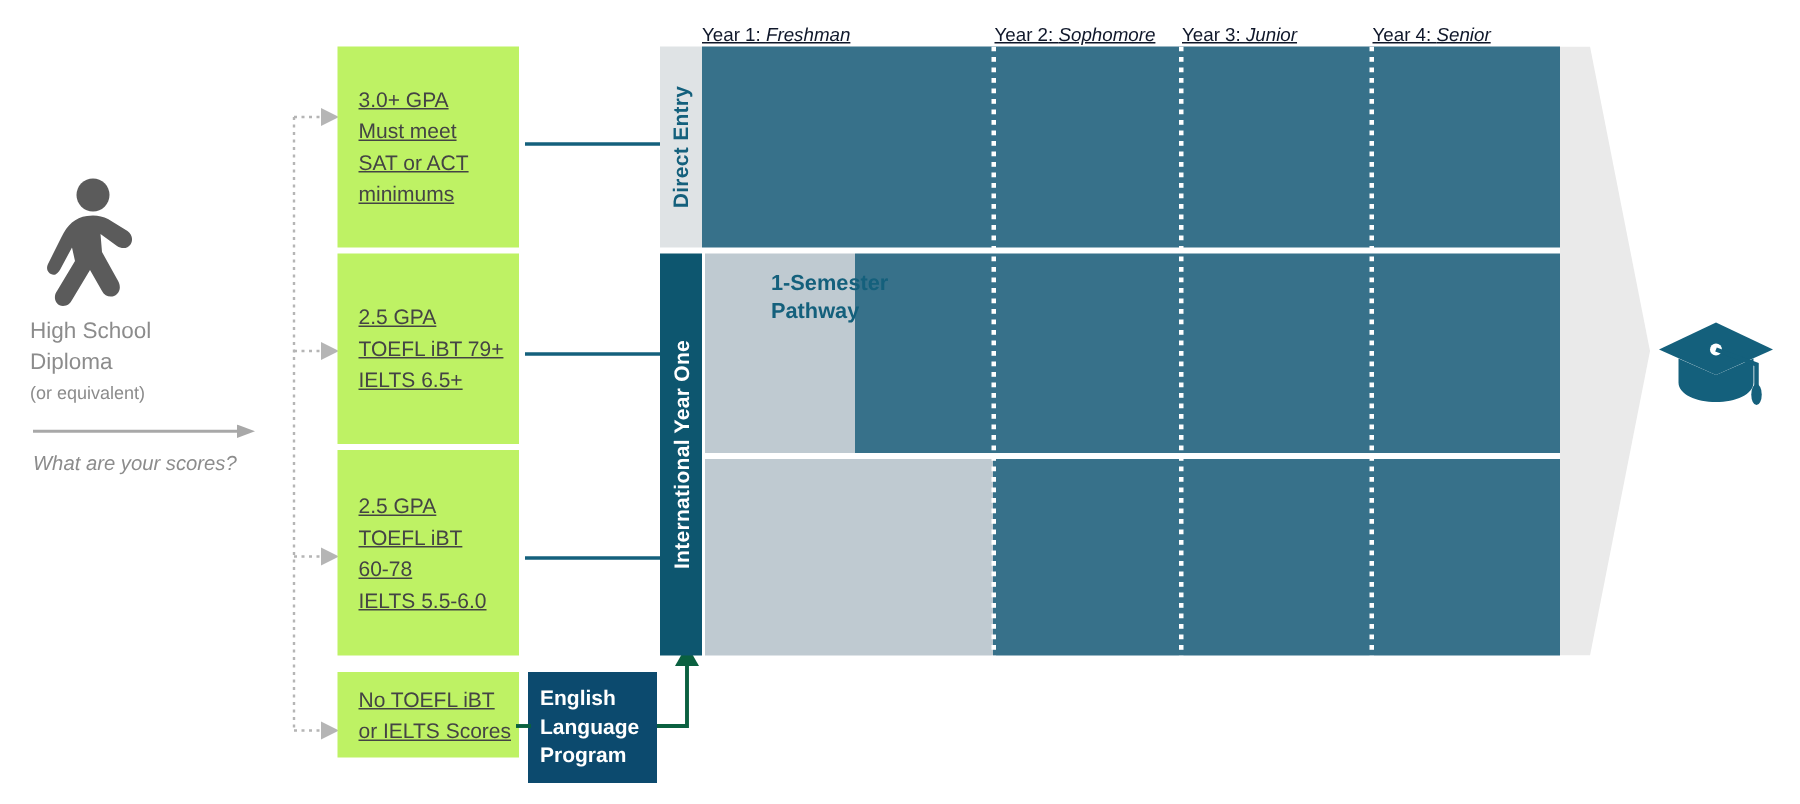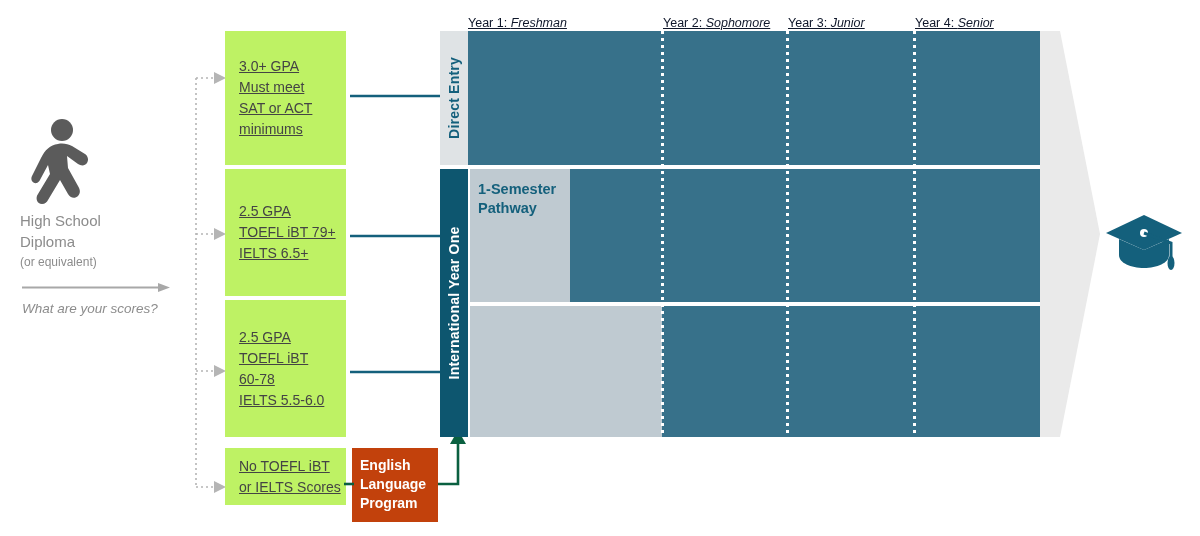--- a/index.html
+++ b/index.html
@@ -88,21 +88,21 @@
   
   .teal-arrow { position: absolute; }
 
   
   .elp-box {
     position: absolute;
     left: 352px;
     top: 448px;
     width: 86px;
     height: 74px;
-    background: #c2410c;
+    background: #0c4a6e;
     color: #ffffff;
     font-size: 14px;
     font-weight: bold;
     line-height: 19px;
     box-sizing: border-box;
     padding: 8px 0 0 8px;
   }
   .elp-connect { position: absolute; }
 
   
@@ -142,20 +142,21 @@
   .band.teal   { background: #37718a; }
   .band.pale   { background: #bfcad1; }
 
   .pathway-label {
     position: absolute;
     color: #14607c;
     font-weight: bold;
     font-size: 14.5px;
     line-height: 19px;
     white-space: pre;
+    margin-left: 36px;
   }
 
   .dotline {
     position: absolute;
     width: 3px;
     background-image: linear-gradient(to bottom, #ffffff 0 3px, rgba(0,0,0,0) 3px 7px);
     background-size: 3px 7px;
   }
 
   .chevron-fill { position: absolute; }

